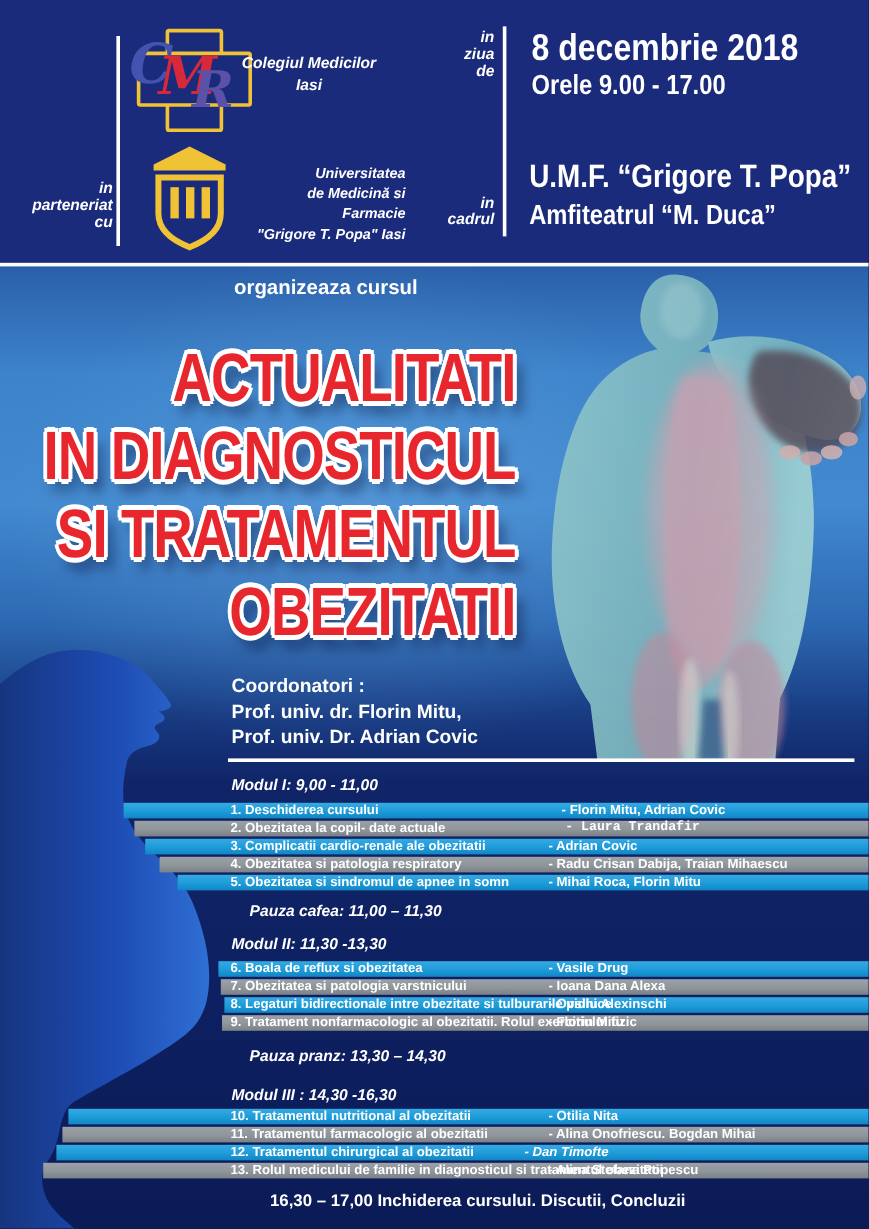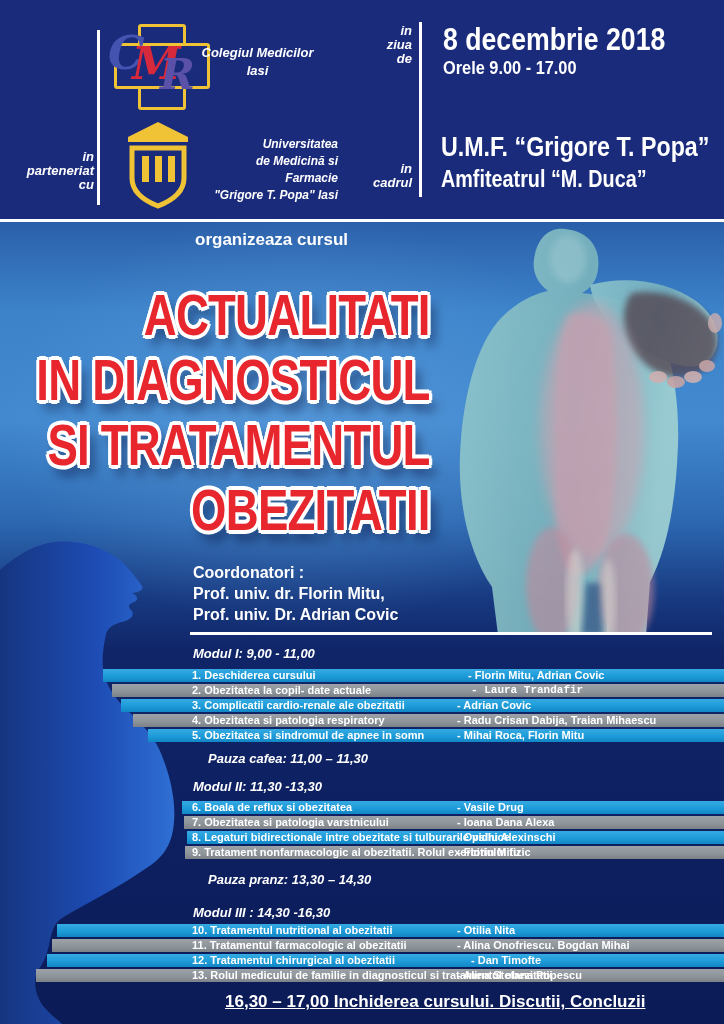--- a/index.html
+++ b/index.html
@@ -92,21 +92,21 @@
       <div>in</div>
       <div>ziua</div>
       <div>de</div>
     </div>
     <div class="small-ital" style="position:absolute;left:338px;top:162px;width:74px;">
       <div>in</div>
       <div>cadrul</div>
     </div>
 
     <div style="position:absolute;left:443px;top:22px;font-size:31px;"><span class="cond">8 decembrie 2018</span></div>
-    <div style="position:absolute;left:443px;top:57px;font-size:19px;"><span class="cond">Orele 9.00 - 17.00</span></div>
+    <div style="position:absolute;left:443px;top:57px;font-size:23px;"><span class="cond">Orele 9.00 - 17.00</span></div>
     <div style="position:absolute;left:441px;top:132px;font-size:27px;"><span class="cond">U.M.F. “Grigore T. Popa”</span></div>
     <div style="position:absolute;left:441px;top:166px;font-size:23px;"><span class="cond">Amfiteatrul “M. Duca”</span></div>
   </div>
 
   <div class="hline" style="left:0;top:219px;width:724px;"></div>
 
   <div class="main">
 
     <svg style="position:absolute;left:0;top:315px;z-index:2;" width="200" height="488" viewBox="0 0 200 488">
       <defs>
@@ -181,21 +181,21 @@
       <div>Prof. univ. Dr. Adrian Covic</div>
     </div>
 
     <div class="hline" style="left:190px;top:411px;width:522px;height:3px;"></div>
 
     <div class="mod-label" style="left:193px;top:425px;">Modul I:  9,00 -  11,00</div>
     <div class="break-label" style="left:208px;top:530px;">Pauza cafea: 11,00 – 11,30</div>
     <div class="mod-label" style="left:193px;top:558px;">Modul II:  11,30 -13,30</div>
     <div class="break-label" style="left:208px;top:651px;">Pauza pranz: 13,30 – 14,30</div>
     <div class="mod-label" style="left:193px;top:684px;">Modul III :  14,30 -16,30</div>
-    <div class="break-label" style="left:225px;top:771px;font-style:normal;font-size:17px;text-decoration:underline;">16,30 – 17,00 Inchiderea cursului. Discutii, Concluzii</div>
+    <div class="break-label" style="left:225px;top:771px;font-style:normal;font-size:14px;">16,30 – 17,00 Inchiderea cursului. Discutii, Concluzii</div>
 
     <div id="schedule-rows">
         <div class="row blue" style="top: 448px; left: 103px;">
           <span style="left: 89px;">1. Deschiderea cursului</span>
           <span style="left: 365px;">- Florin Mitu, Adrian Covic</span>
         </div>
         <div class="row gray" style="top: 463px; left: 112px;">
           <span style="left: 80px;">2. Obezitatea la copil- date actuale</span>
           <span style="left: 359px; font-family: Liberation Mono, monospace;">- Laura Trandafir</span>
         </div>
@@ -230,21 +230,21 @@
         <div class="row blue" style="top: 703px; left: 57px;">
           <span style="left: 135px;">10. Tratamentul nutritional al obezitatii</span>
           <span style="left: 400px;">- Otilia Nita</span>
         </div>
         <div class="row gray" style="top: 718px; left: 52px;">
           <span style="left: 140px;">11. Tratamentul farmacologic al obezitatii</span>
           <span style="left: 405px;">- Alina Onofriescu. Bogdan Mihai</span>
         </div>
         <div class="row blue" style="top: 733px; left: 47px;">
           <span style="left: 145px;">12. Tratamentul chirurgical al obezitatii</span>
-          <span style="left: 424px;">- Dan Timofte</span>
+          <span style="left: 390px; font-style: italic;">- Dan Timofte</span>
         </div>
         <div class="row gray" style="top: 748px; left: 36px;">
           <span style="left: 156px;">13. Rolul medicului de familie in diagnosticul si tratamentul obezitatii</span>
           <span style="left: 421px;">- Alina Stefana Popescu</span>
         </div>
       </div>
   </div>
 </div>
 
 </body></html>

